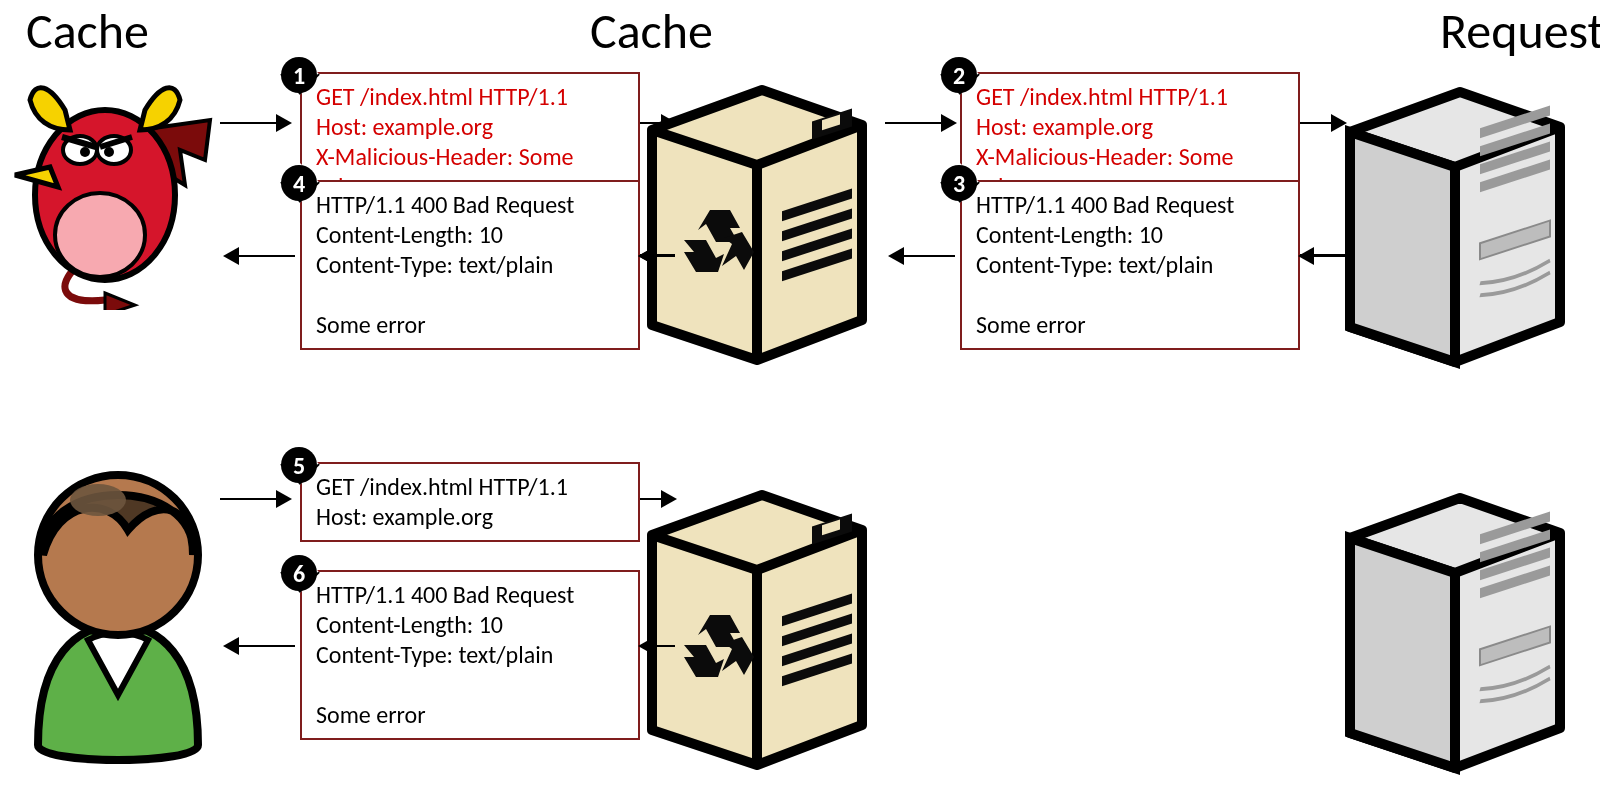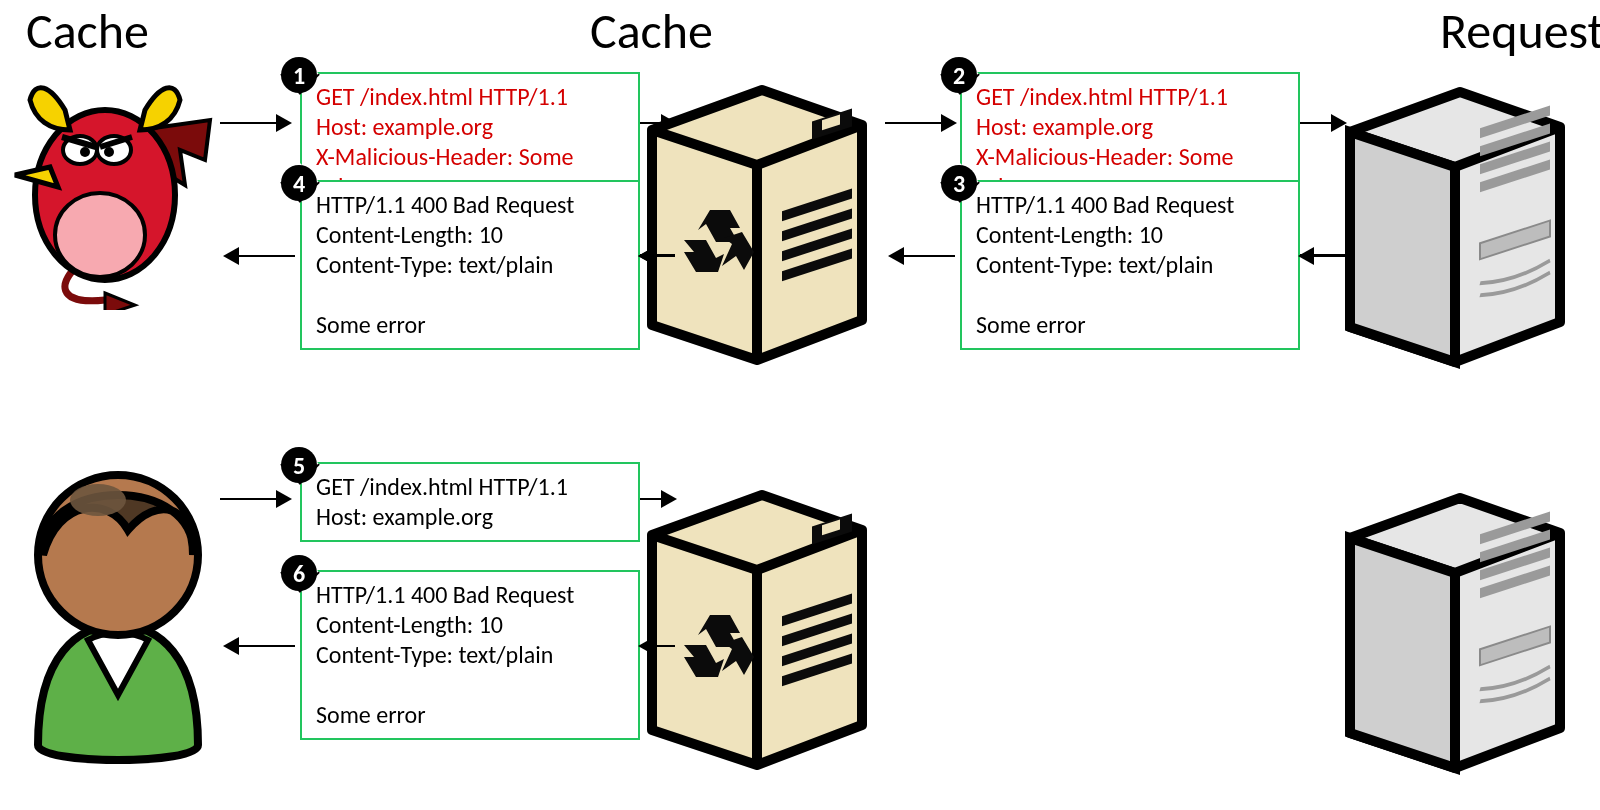--- a/index.html
+++ b/index.html
@@ -14,21 +14,21 @@
     overflow: hidden;
   }
   .heading {
     position: absolute;
     font-size: 50px;
     font-weight: 400;
     color: #000;
   }
   .msgbox {
     position: absolute;
-    border: 2px solid #22c55e;
+    border: 2px solid #7f1d1d;
     background: #fff;
     padding: 8px 14px 8px 14px;
     font-size: 24px;
     line-height: 1.25;
   }
   .msgbox.notch::before {
     content: "";
     position: absolute;
     top: -2px;
     left: -2px;

